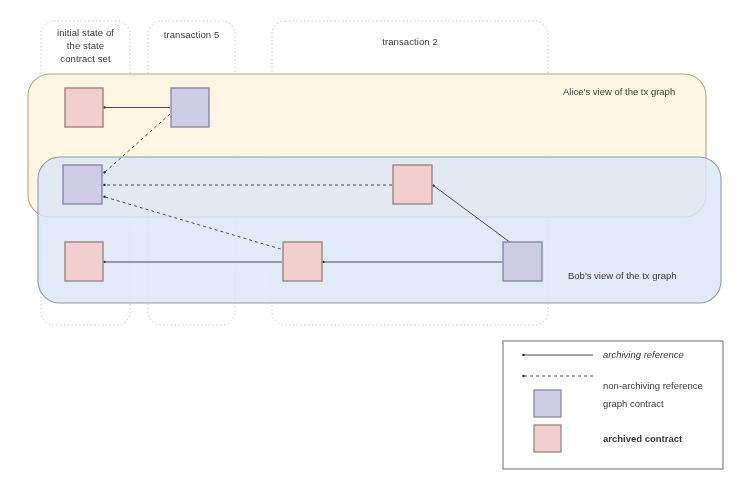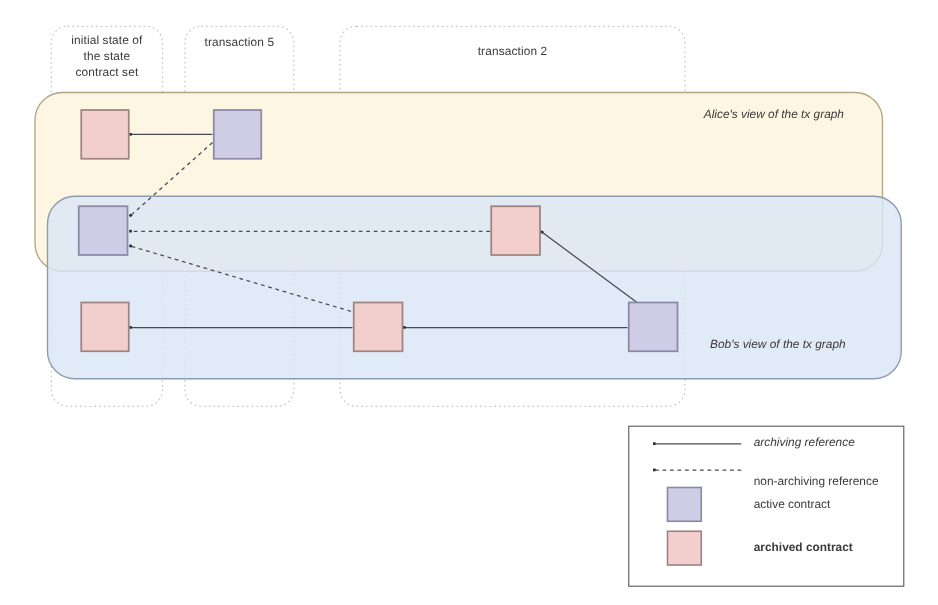--- a/index.html
+++ b/index.html
@@ -33,21 +33,20 @@
     font-size: 9.5px;
     line-height: 13px;
     color: #3a3a3a;
     letter-spacing: 0.1px;
   }
   .view-label {
     position: absolute;
     font-size: 9.5px;
     color: #3a3a3a;
     white-space: nowrap;
-    font-style: italic;
   }
   .legend-text {
     position: absolute;
     font-size: 9.5px;
     color: #3a3a3a;
     white-space: nowrap;
   }
 </style>
 </head>
 <body>
@@ -125,17 +124,17 @@
   <div class="col-label" style="left:272px; top:35px; width:276px;">transaction 2</div>
 
   <div class="view-label" style="left:563px; top:86px;">Alice's view of the tx graph</div>
 
   <div class="view-label" style="left:568px; top:270px;">Bob's view of the tx graph</div>
 
   <div class="legend-text" style="left:603px; top:349px;font-style:italic;">archiving reference</div>
 
   <div class="legend-text" style="left:603px; top:380px;">non-archiving reference</div>
 
-  <div class="legend-text" style="left:603px; top:398px;">active contract</div>
+  <div class="legend-text" style="left:603px; top:398px;">graph contract</div>
 
   <div class="legend-text" style="left:603px; top:433px;font-weight:bold;">archived contract</div>
 
 </div>
 
 </body></html>

